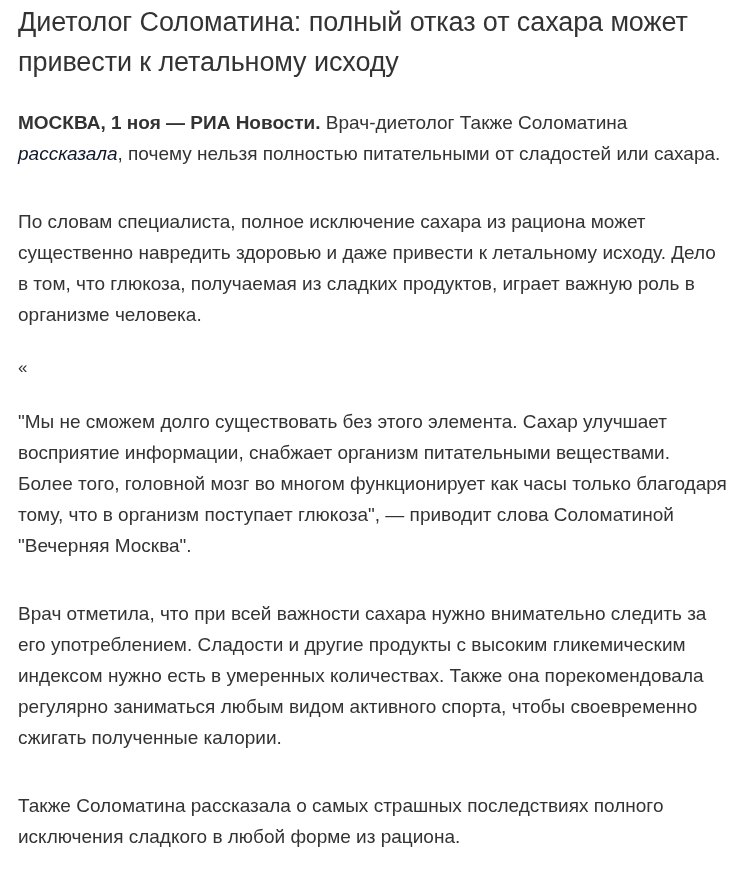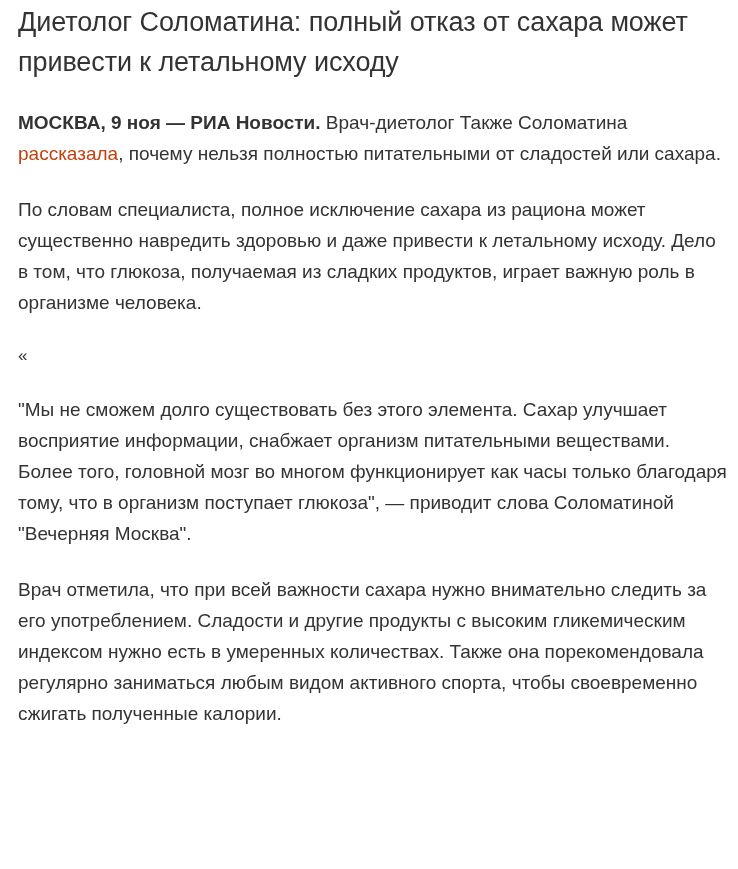--- a/index.html
+++ b/index.html
@@ -35,46 +35,48 @@
       color: #333333;
     }
     .lead {
       margin-top: 25px;
     }
     .dateline {
       font-weight: bold;
       color: #333333;
     }
     .link {
-      color: #c2410c;
+      color: #0f172a;
       text-decoration: none;
       cursor: pointer;
+      font-style: italic;
     }
     .gap {
-      margin-top: 25px;
+      margin-top: 37px;
     }
     .quote-mark {
       margin-top: 23px;
       font-size: 17px;
       line-height: 30px;
       color: #333333;
     }
     .quote-para {
       margin-top: 23px;
     }
   </style>
 </head>
 <body>
 
 <div class="article">
   <h1 class="headline">Диетолог Соломатина: полный отказ от сахара может привести к летальному исходу</h1>
 
-  <p class="para lead"><span class="dateline">МОСКВА, 9 ноя — РИА Новости.</span><span> Врач-диетолог Также Соломатина </span><a class="link">рассказала</a><span>, почему нельзя полностью питательными от сладостей или сахара.</span></p>
+  <p class="para lead"><span class="dateline">МОСКВА, 1 ноя — РИА Новости.</span><span> Врач-диетолог Также Соломатина </span><a class="link">рассказала</a><span>, почему нельзя полностью питательными от сладостей или сахара.</span></p>
 
   <p class="para gap">По словам специалиста, полное исключение сахара из рациона может существенно навредить здоровью и даже привести к летальному исходу. Дело в том, что глюкоза, получаемая из сладких продуктов, играет важную роль в организме человека.</p>
 
   <div class="quote-mark">«</div>
 
   <p class="para quote-para">"Мы не сможем долго существовать без этого элемента. Сахар улучшает восприятие информации, снабжает организм питательными веществами. Более того, головной мозг во многом функционирует как часы только благодаря тому, что в организм поступает глюкоза", — приводит слова Соломатиной "Вечерняя Москва".</p>
 
   <p class="para gap">Врач отметила, что при всей важности сахара нужно внимательно следить за его употреблением. Сладости и другие продукты с высоким гликемическим индексом нужно есть в умеренных количествах. Также она порекомендовала регулярно заниматься любым видом активного спорта, чтобы своевременно сжигать полученные калории.</p>
 
+  <p class="para gap">Также Соломатина рассказала о самых страшных последствиях полного исключения сладкого в любой форме из рациона.</p>
 </div>
 
 </body></html>

